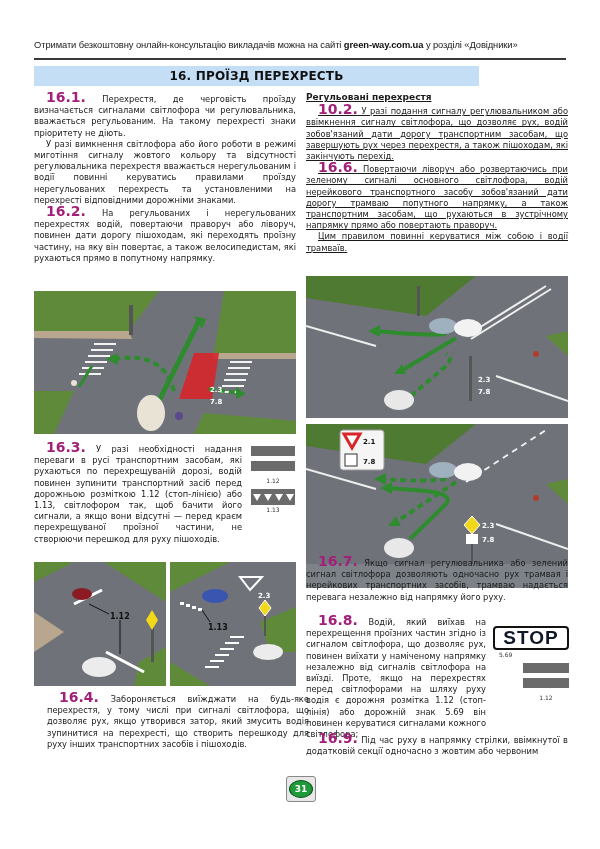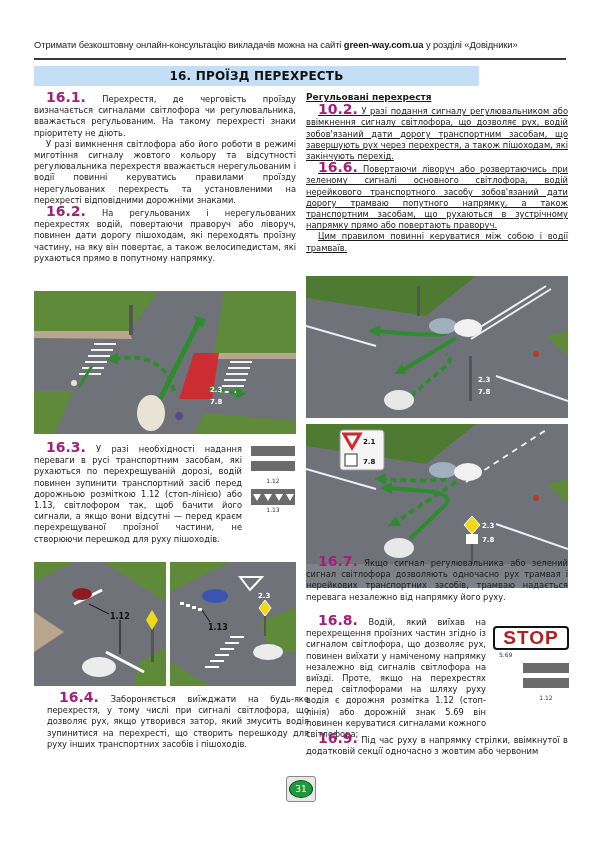--- a/index.html
+++ b/index.html
@@ -17,25 +17,25 @@
   .col p { margin: 0; text-indent: 12px; }
   .num { color: #a3207a; font-weight: bold; font-size: 14px; }
   .sub-h { font-weight: bold; font-size: 9px; text-indent: 0 !important; margin-bottom: 1px !important; }
   .fig { position: absolute; overflow: hidden; background: #7d8288; }
   .mark-box { position: absolute; display: flex; flex-direction: column; align-items: center; }
   .mark-bar { width: 44px; height: 10px; background: #6b6b6b; margin-bottom: 5px; }
   .mark-teeth { width: 44px; height: 16px; background: #6b6b6b; display: flex; justify-content: space-around; align-items: center; }
   .tooth { width: 0; height: 0; border-left: 4px solid transparent; border-right: 4px solid transparent; border-top: 7px solid #fff; }
   .mark-label { font-size: 6px; color: #333; margin-top: 1px; margin-bottom: 5px; font-family: "DejaVu Sans", sans-serif; }
   .stop-sign { width: 76px; height: 24px; border: 2px solid #111; border-radius: 4px; display: flex; align-items: center;
-         justify-content: center; font-family: "Liberation Sans", sans-serif; font-weight: bold; font-size: 19px; letter-spacing: 1px; color: #b91c1c; background: #fff; box-sizing: border-box; }
+         justify-content: center; font-family: "Liberation Sans", sans-serif; font-weight: bold; font-size: 19px; letter-spacing: 1px; color: #0f172a; background: #fff; box-sizing: border-box; }
   .page-num-wrap { position: absolute; left: 286px; top: 776px; width: 28px; height: 24px; border: 1px solid #888;
          border-radius: 3px; background: #e8e8e8; display: flex; align-items: center; justify-content: center; }
   .page-num { width: 22px; height: 16px; border-radius: 50%; background: #1f9a3a; color: #fff; font-size: 9px;
-         font-weight: normal; display: flex; align-items: center; justify-content: center; border: 1px solid #0d4d1c; font-family: "DejaVu Sans", sans-serif; }
+         font-weight: bold; display: flex; align-items: center; justify-content: center; border: 1px solid #0d4d1c; font-family: "DejaVu Sans", sans-serif; }
   svg text { font-family: "DejaVu Sans", sans-serif; }
 </style>
 </head>
 <body>
 
 <div class="header-line">
   <span>Отримати безкоштовну онлайн-консультацію викладачів можна на сайті </span><b>green-way.com.ua</b><span> у розділі «Довідники»</span>
 </div>
 <div class="rule"></div>
 <div class="title-bar">16. ПРОЇЗД ПЕРЕХРЕСТЬ</div>

